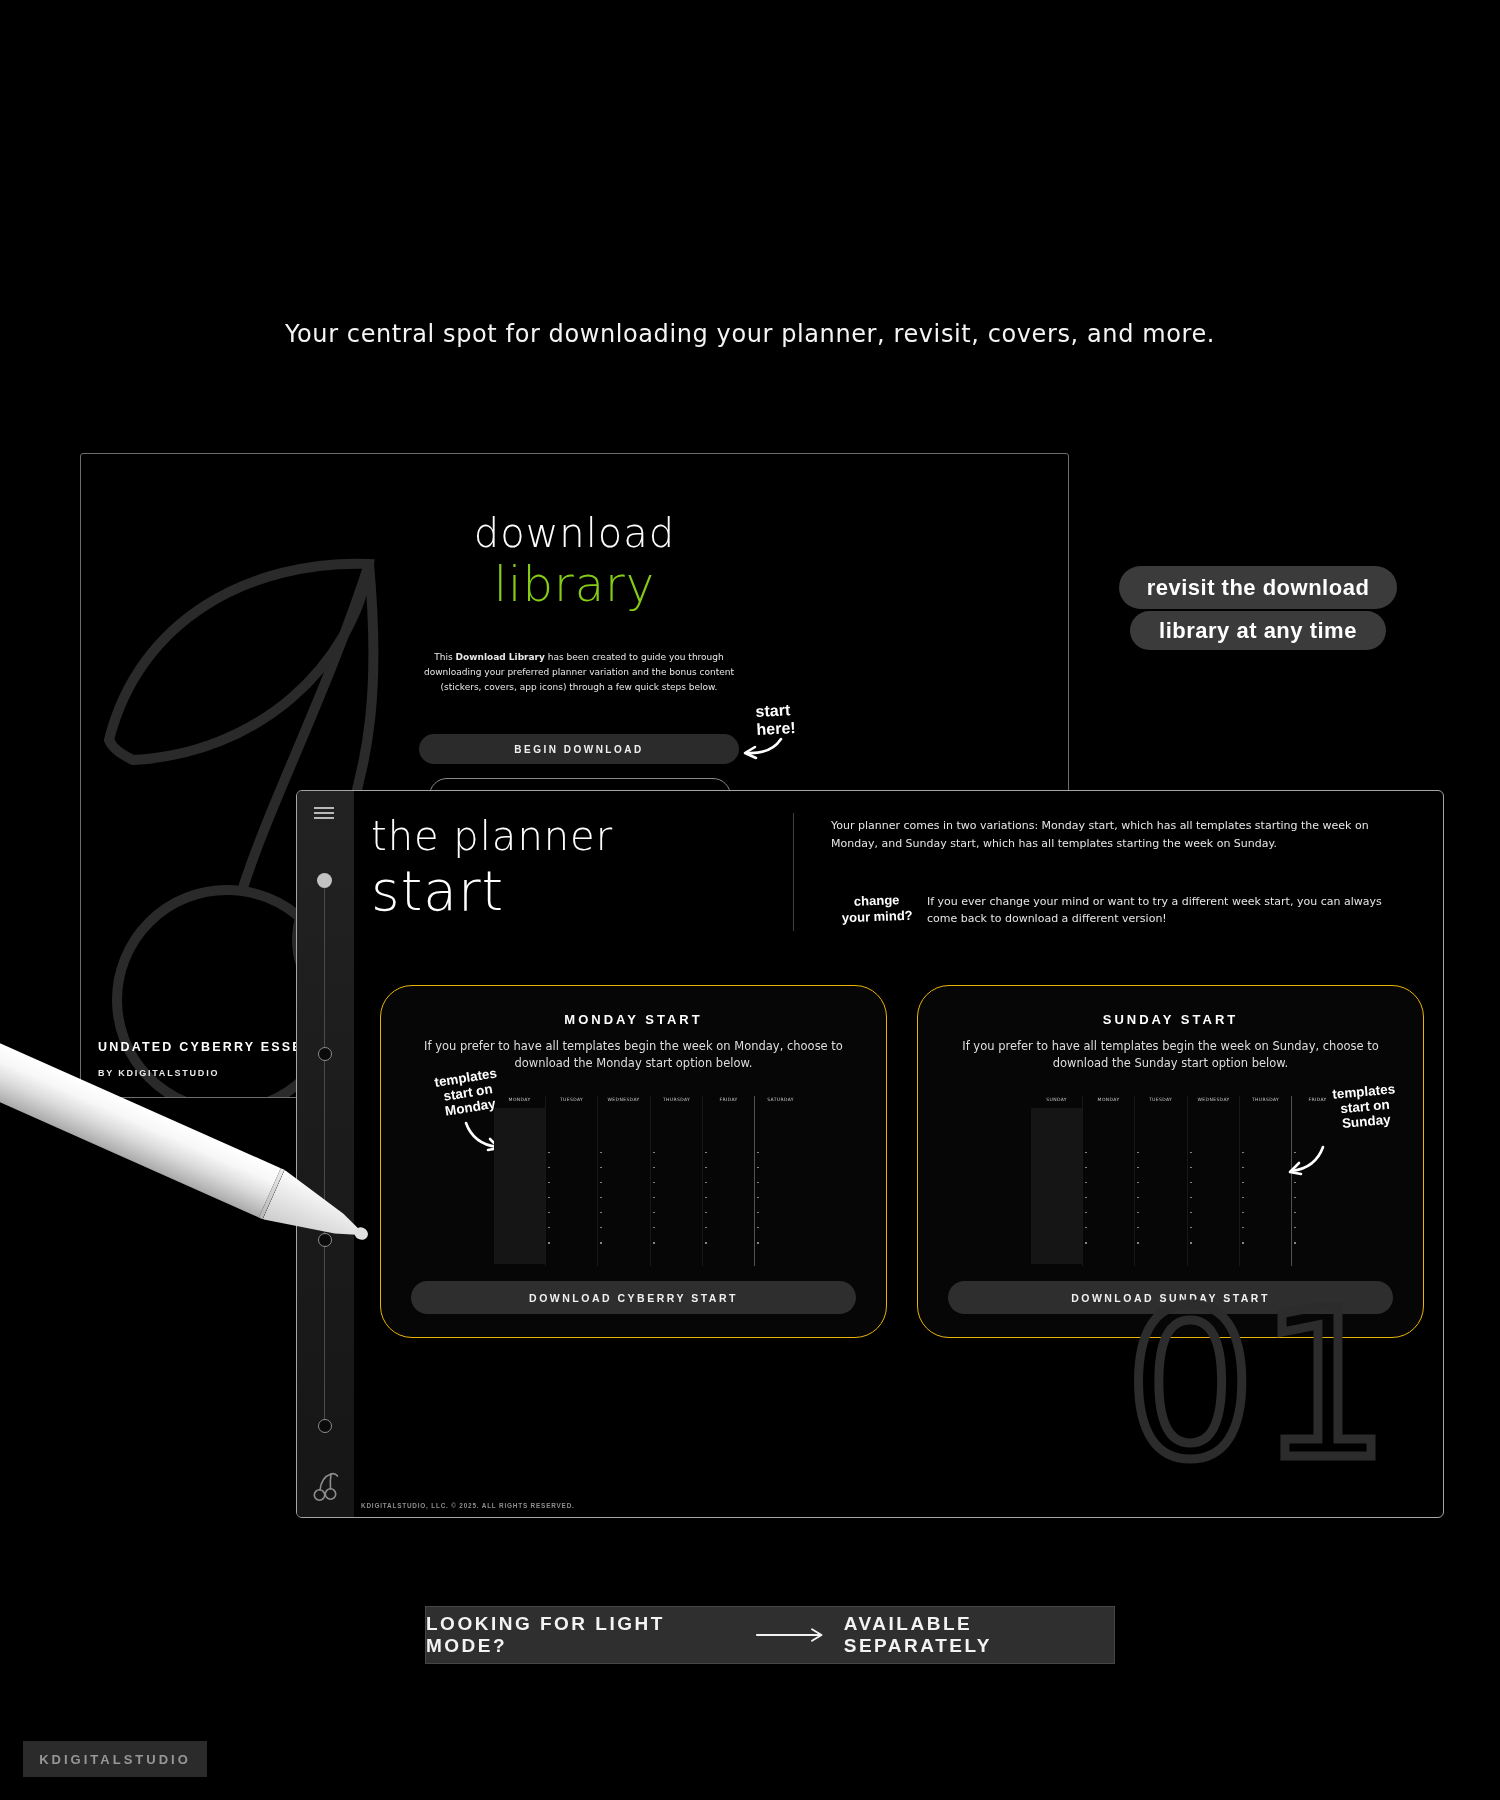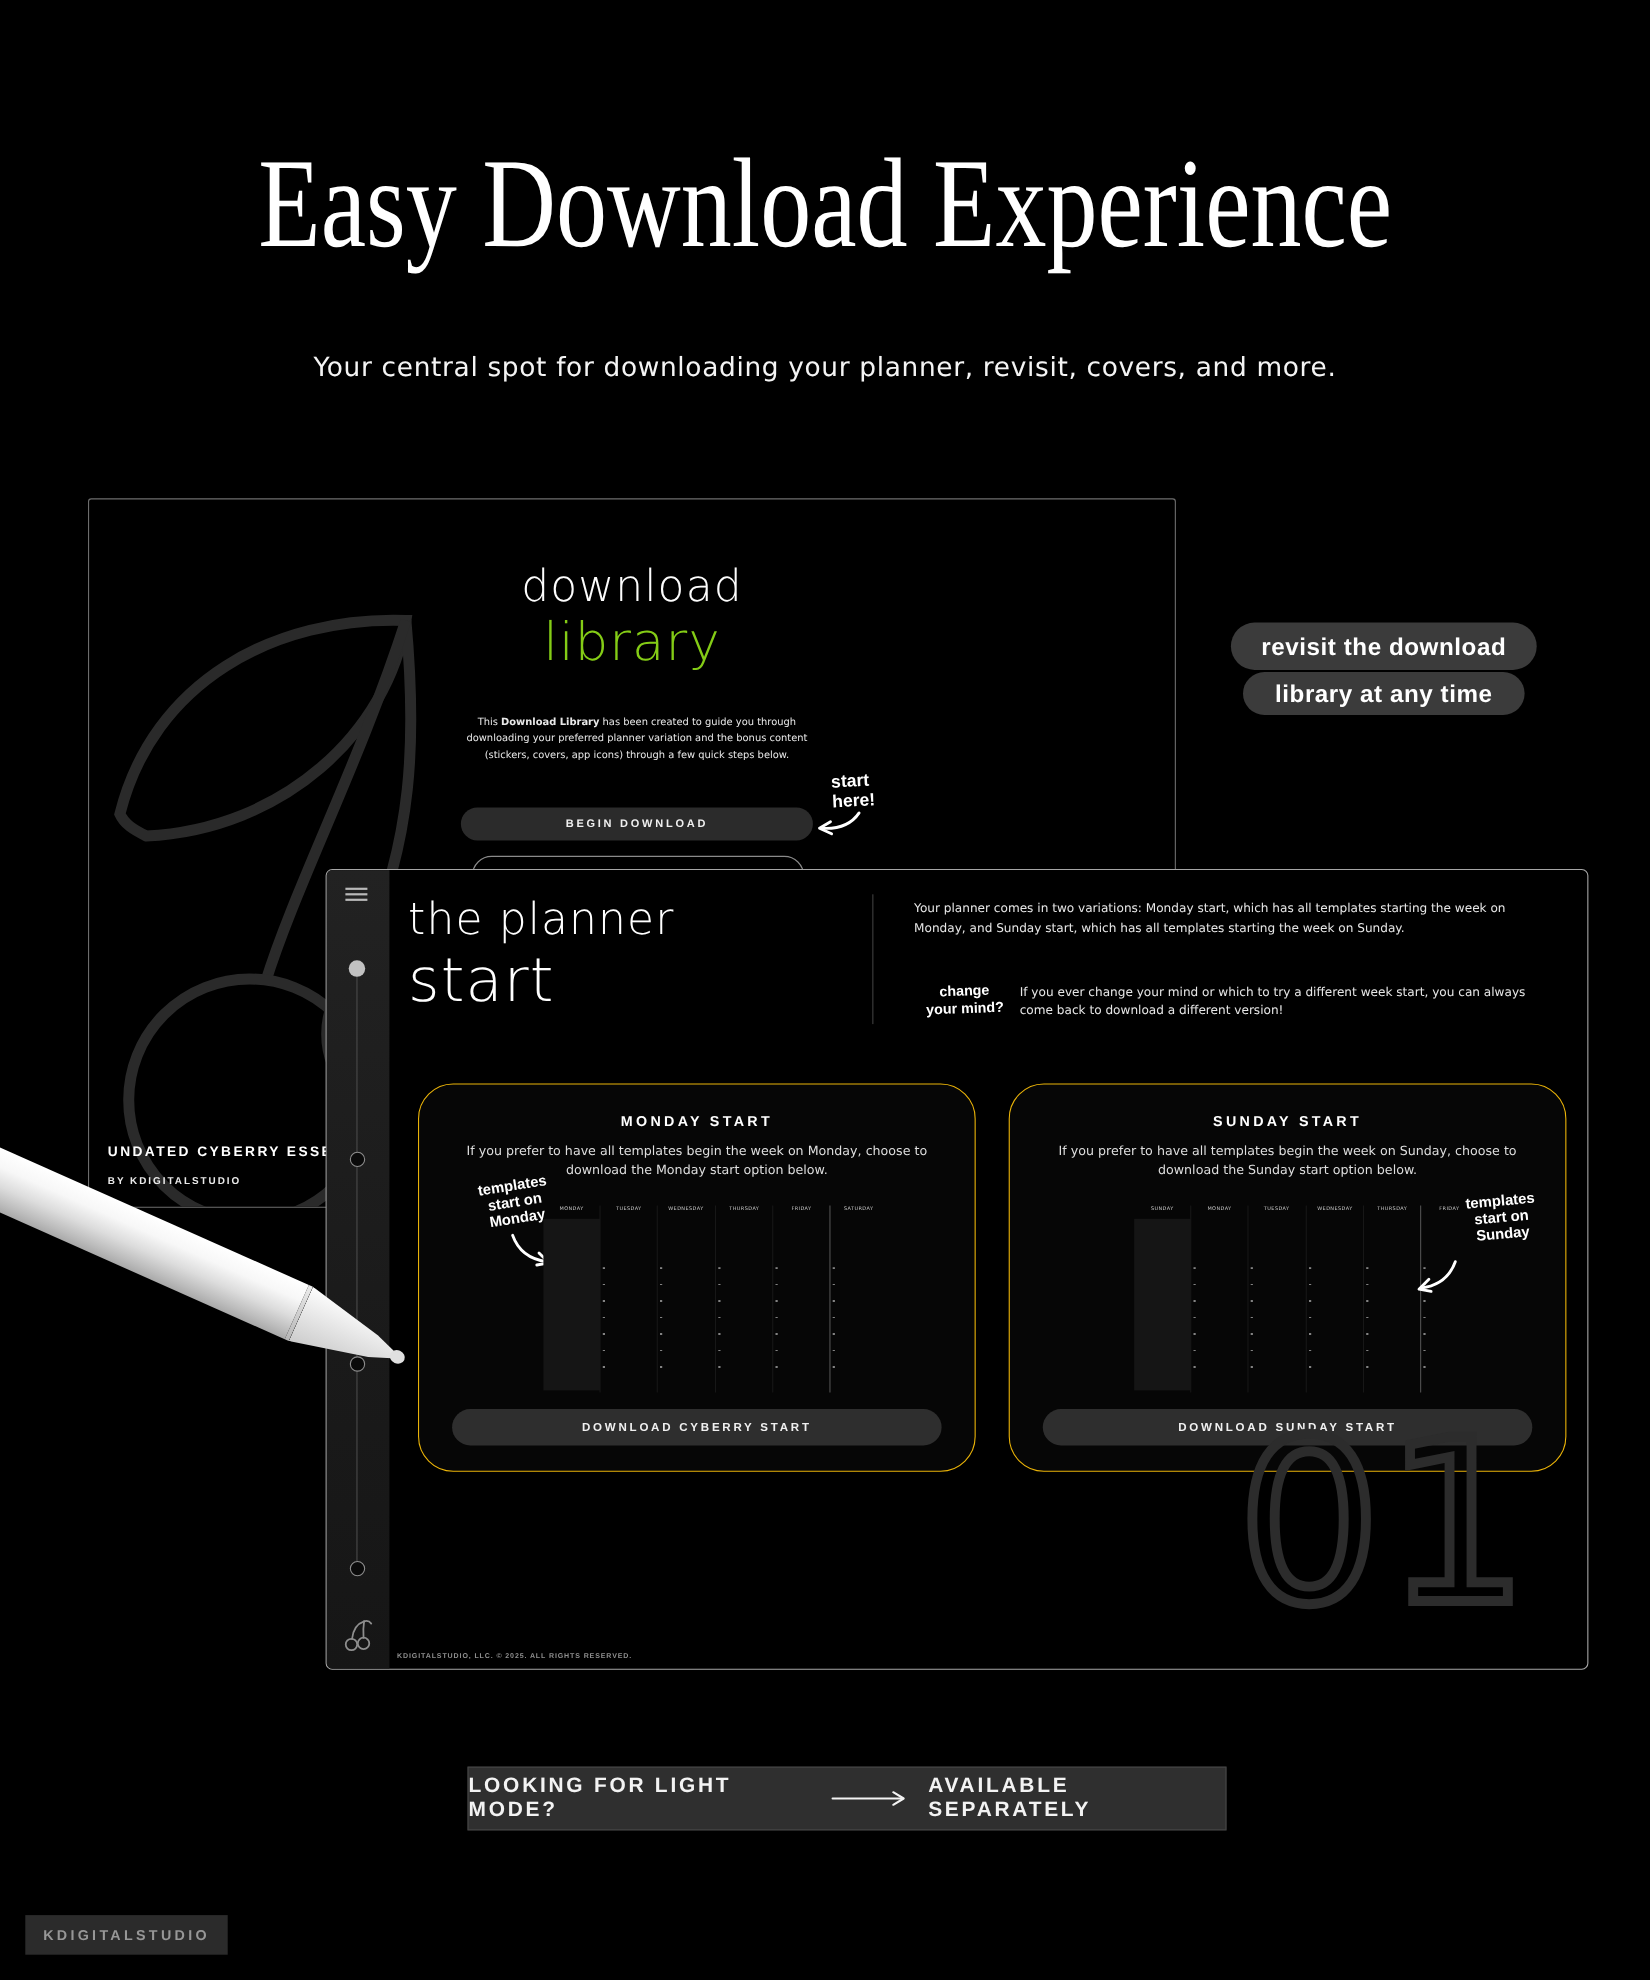--- a/index.html
+++ b/index.html
@@ -88,21 +88,20 @@
             font-family:"Liberation Sans",sans-serif;font-weight:700;font-size:19px;letter-spacing:2.5px;color:#f3f3f3;}
   .wm{left:23px;top:1741px;width:184px;height:36px;background:#2b2b2b;display:flex;align-items:center;justify-content:center;
       font-family:"Liberation Sans",sans-serif;font-weight:700;font-size:13px;letter-spacing:3px;color:#979797;}
   svg{display:block;}
 </style>
 </head>
 <body>
 
 <div class="canvas">
 
-  <div class="abs hero-title"><span>Easy Download Experience</span></div>
   <div class="abs hero-sub">Your central spot for downloading your planner, revisit, covers, and more.</div>
 
   <section class="abs libwin">
     <svg class="abs" style="left:-12px;top:68px;" width="370" height="590" viewBox="0 0 370 590">
       <g fill="none" stroke="#2a2a2a" stroke-width="10">
         <path d="M40 218 C70 98 180 38 300 42 C284 144 188 232 64 238 C52 232 44 227 40 218 Z"></path>
         <path d="M300 42 C310 152 306 242 262 342"></path>
         <path d="M300 42 C258 172 200 282 172 372"></path>
         <circle cx="158" cy="478" r="110"></circle>
         <circle cx="306" cy="418" r="78"></circle>
@@ -157,21 +156,21 @@
     </div>
 
     <div class="abs pw-h1">the planner</div>
     <div class="abs pw-h2">start</div>
     <div class="abs pw-div"></div>
     <p class="abs pw-intro" style="margin:0;">Your planner comes in two variations: Monday start, which has all templates starting the week on Monday, and Sunday start, which has all templates starting the week on Sunday.</p>
     <div class="abs hand pw-change-label">
       <div>change</div>
       <div>your mind?</div>
     </div>
-    <p class="abs pw-change-note" style="margin:0;">If you ever change your mind or which to try a different week start, you can always come back to download a different version!</p>
+    <p class="abs pw-change-note" style="margin:0;">If you ever change your mind or want to try a different week start, you can always come back to download a different version!</p>
 
     <div class="abs card" style="left:83px;top:194px;">
       <div class="abs card-title">MONDAY START</div>
       <div class="abs card-desc">If you prefer to have all templates begin the week on Monday, choose to download the Monday start option below.</div>
       <div class="abs hand note" style="left:32px;top:84px;transform:rotate(-9deg);">
         <div>templates</div>
         <div>start on</div>
         <div>Monday</div>
       </div>
       <svg class="abs" style="left:80px;top:134px;" width="44" height="32" viewBox="0 0 44 32">

